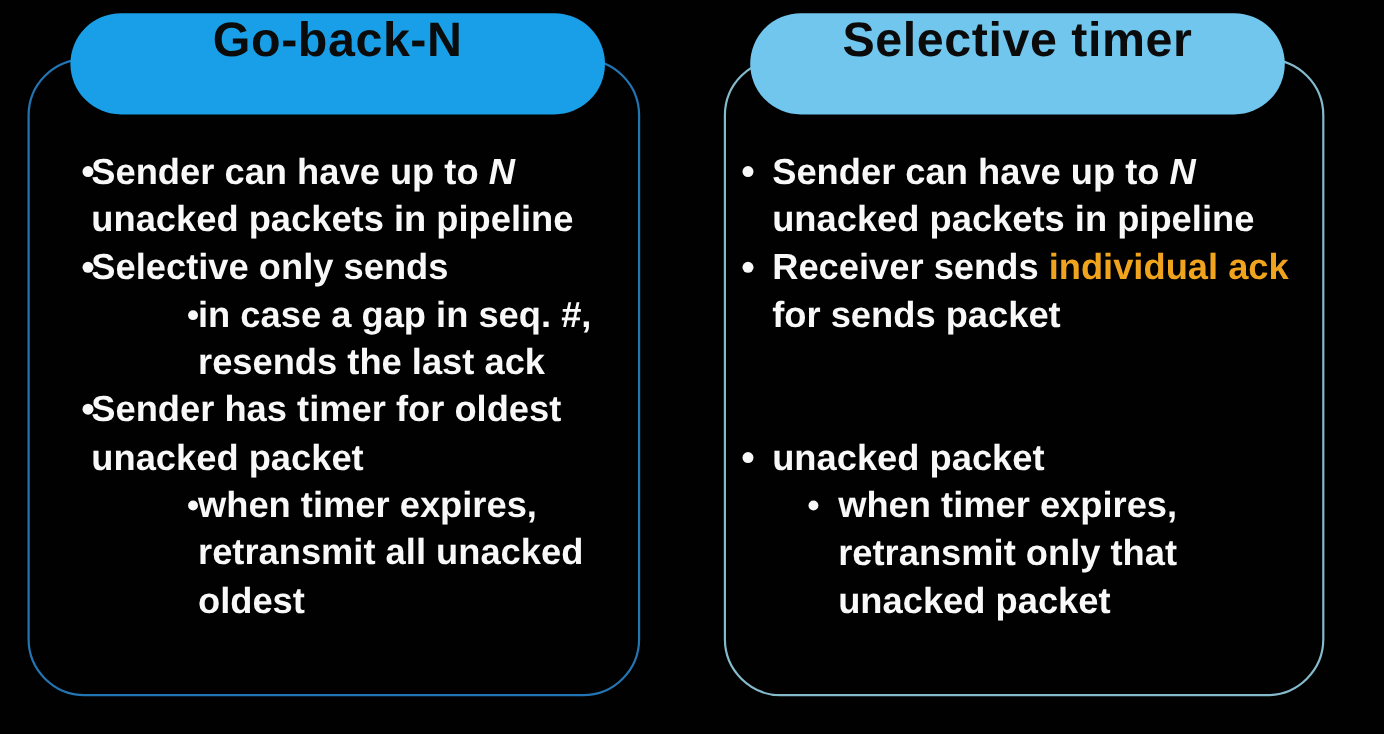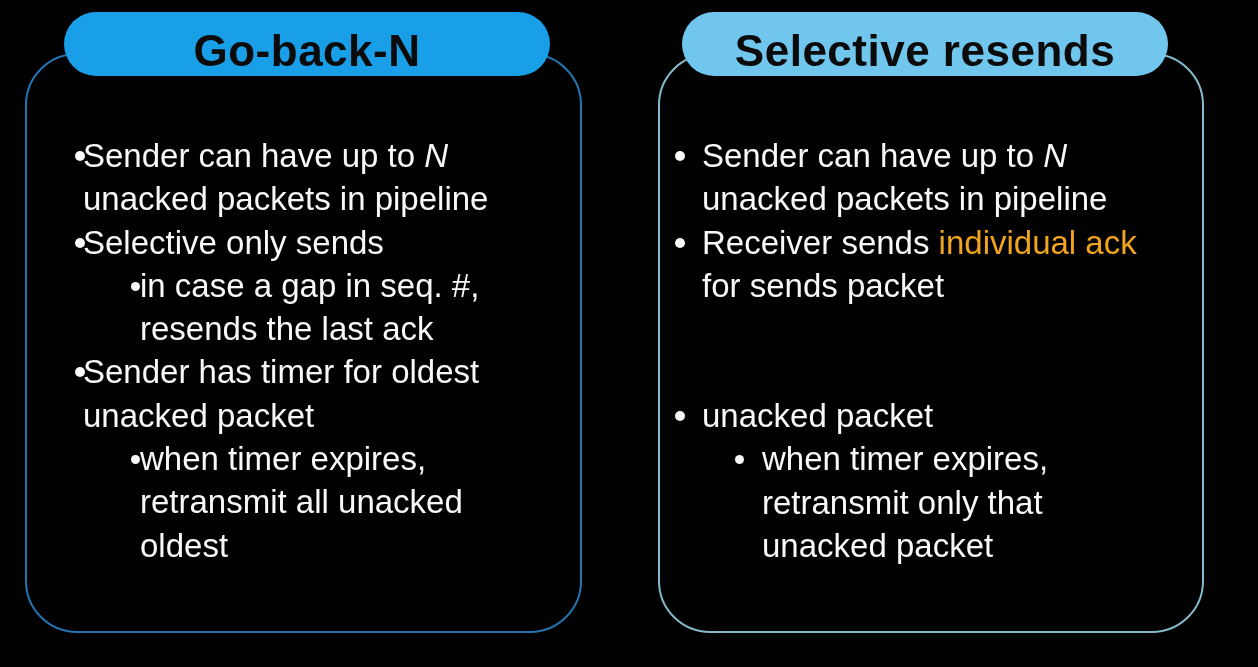--- a/index.html
+++ b/index.html
@@ -9,44 +9,44 @@
     font-family:"Liberation Sans","DejaVu Sans",sans-serif;
   }
   .panel-box {
     position:absolute; top:53px; height:580px; box-sizing:border-box;
     border:2px solid #2374B2; border-radius:52px; background:transparent;
   }
   #left-box  { left:25px;  width:557px; border-color:var(--left-border,#2374B2); }
   #right-box { left:658px; width:546px; border-color:var(--right-border,#85BACC); }
 
   .pill {
-    position:absolute; top:12px; height:64px; border-radius:46px;
-    display:flex; align-items:flex-end; justify-content:center;
+    position:absolute; top:12px; height:92px; border-radius:46px;
+    display:flex; align-items:flex-start; justify-content:center;
     font-weight:bold; font-size:44px; color:var(--title-text,#0B0B0B);
     letter-spacing:0.5px;
   }
   #left-pill  { left:64px;  width:486px; background:var(--left-pill,#189FE8); }
   #right-pill { left:682px; width:486px; background:var(--right-pill,#71C6ED); }
 
   .content {
     position:absolute; top:134px; font-size:33px; line-height:43.3px;
     color:var(--text,#F8F8F8); white-space:nowrap;
   }
   #left-content  { left:25px;  width:557px; }
   #right-content { left:658px; width:546px; }
 
-  .line { position:relative; }
+  .line { position:relative;font-weight:bold; }
   .dot {
     position:absolute; top:17px; width:10px; height:10px;
     border-radius:50%; background:var(--text,#F8F8F8);
   }
   .b2 .dot { width:9px; height:9px; top:18px; }
 
   #left-content .b1,  #left-content .c1  { padding-left:58px; }
-  #left-content .b2,  #left-content .c2  { padding-left:115px; }
+  #left-content .b2,  #left-content .c2  { padding-left:115px;margin-left:40px; }
   #left-content .b1 > .dot { left:50px; }
   #left-content .b2 > .dot { left:106px; }
 
   #right-content .b1, #right-content .c1 { padding-left:44px; }
   #right-content .b2, #right-content .c2 { padding-left:104px; }
   #right-content .b1 > .dot { left:17px; }
   #right-content .b2 > .dot { left:77px; }
 
   .it { font-style:italic; }
   .hl { color:var(--highlight,#F0A41D);text-align:center; }
@@ -94,21 +94,21 @@
     <div class="line c2">
       <span class="seg">retransmit all unacked</span>
     </div>
     <div class="line c2">
       <span class="seg">oldest</span>
     </div>
   </div>
 
   <div id="right-box" class="panel-box"></div>
   <div id="right-pill" class="pill">
-    <span>Selective resends</span>
+    <span>Selective timer</span>
   </div>
   <div id="right-content" class="content">
     <div class="line b1">
       <span class="dot"></span>
       <span class="seg">Sender can have up to </span><span class="seg it">N</span>
     </div>
     <div class="line c1">
       <span class="seg">unacked packets in pipeline</span>
     </div>
     <div class="line b1">

